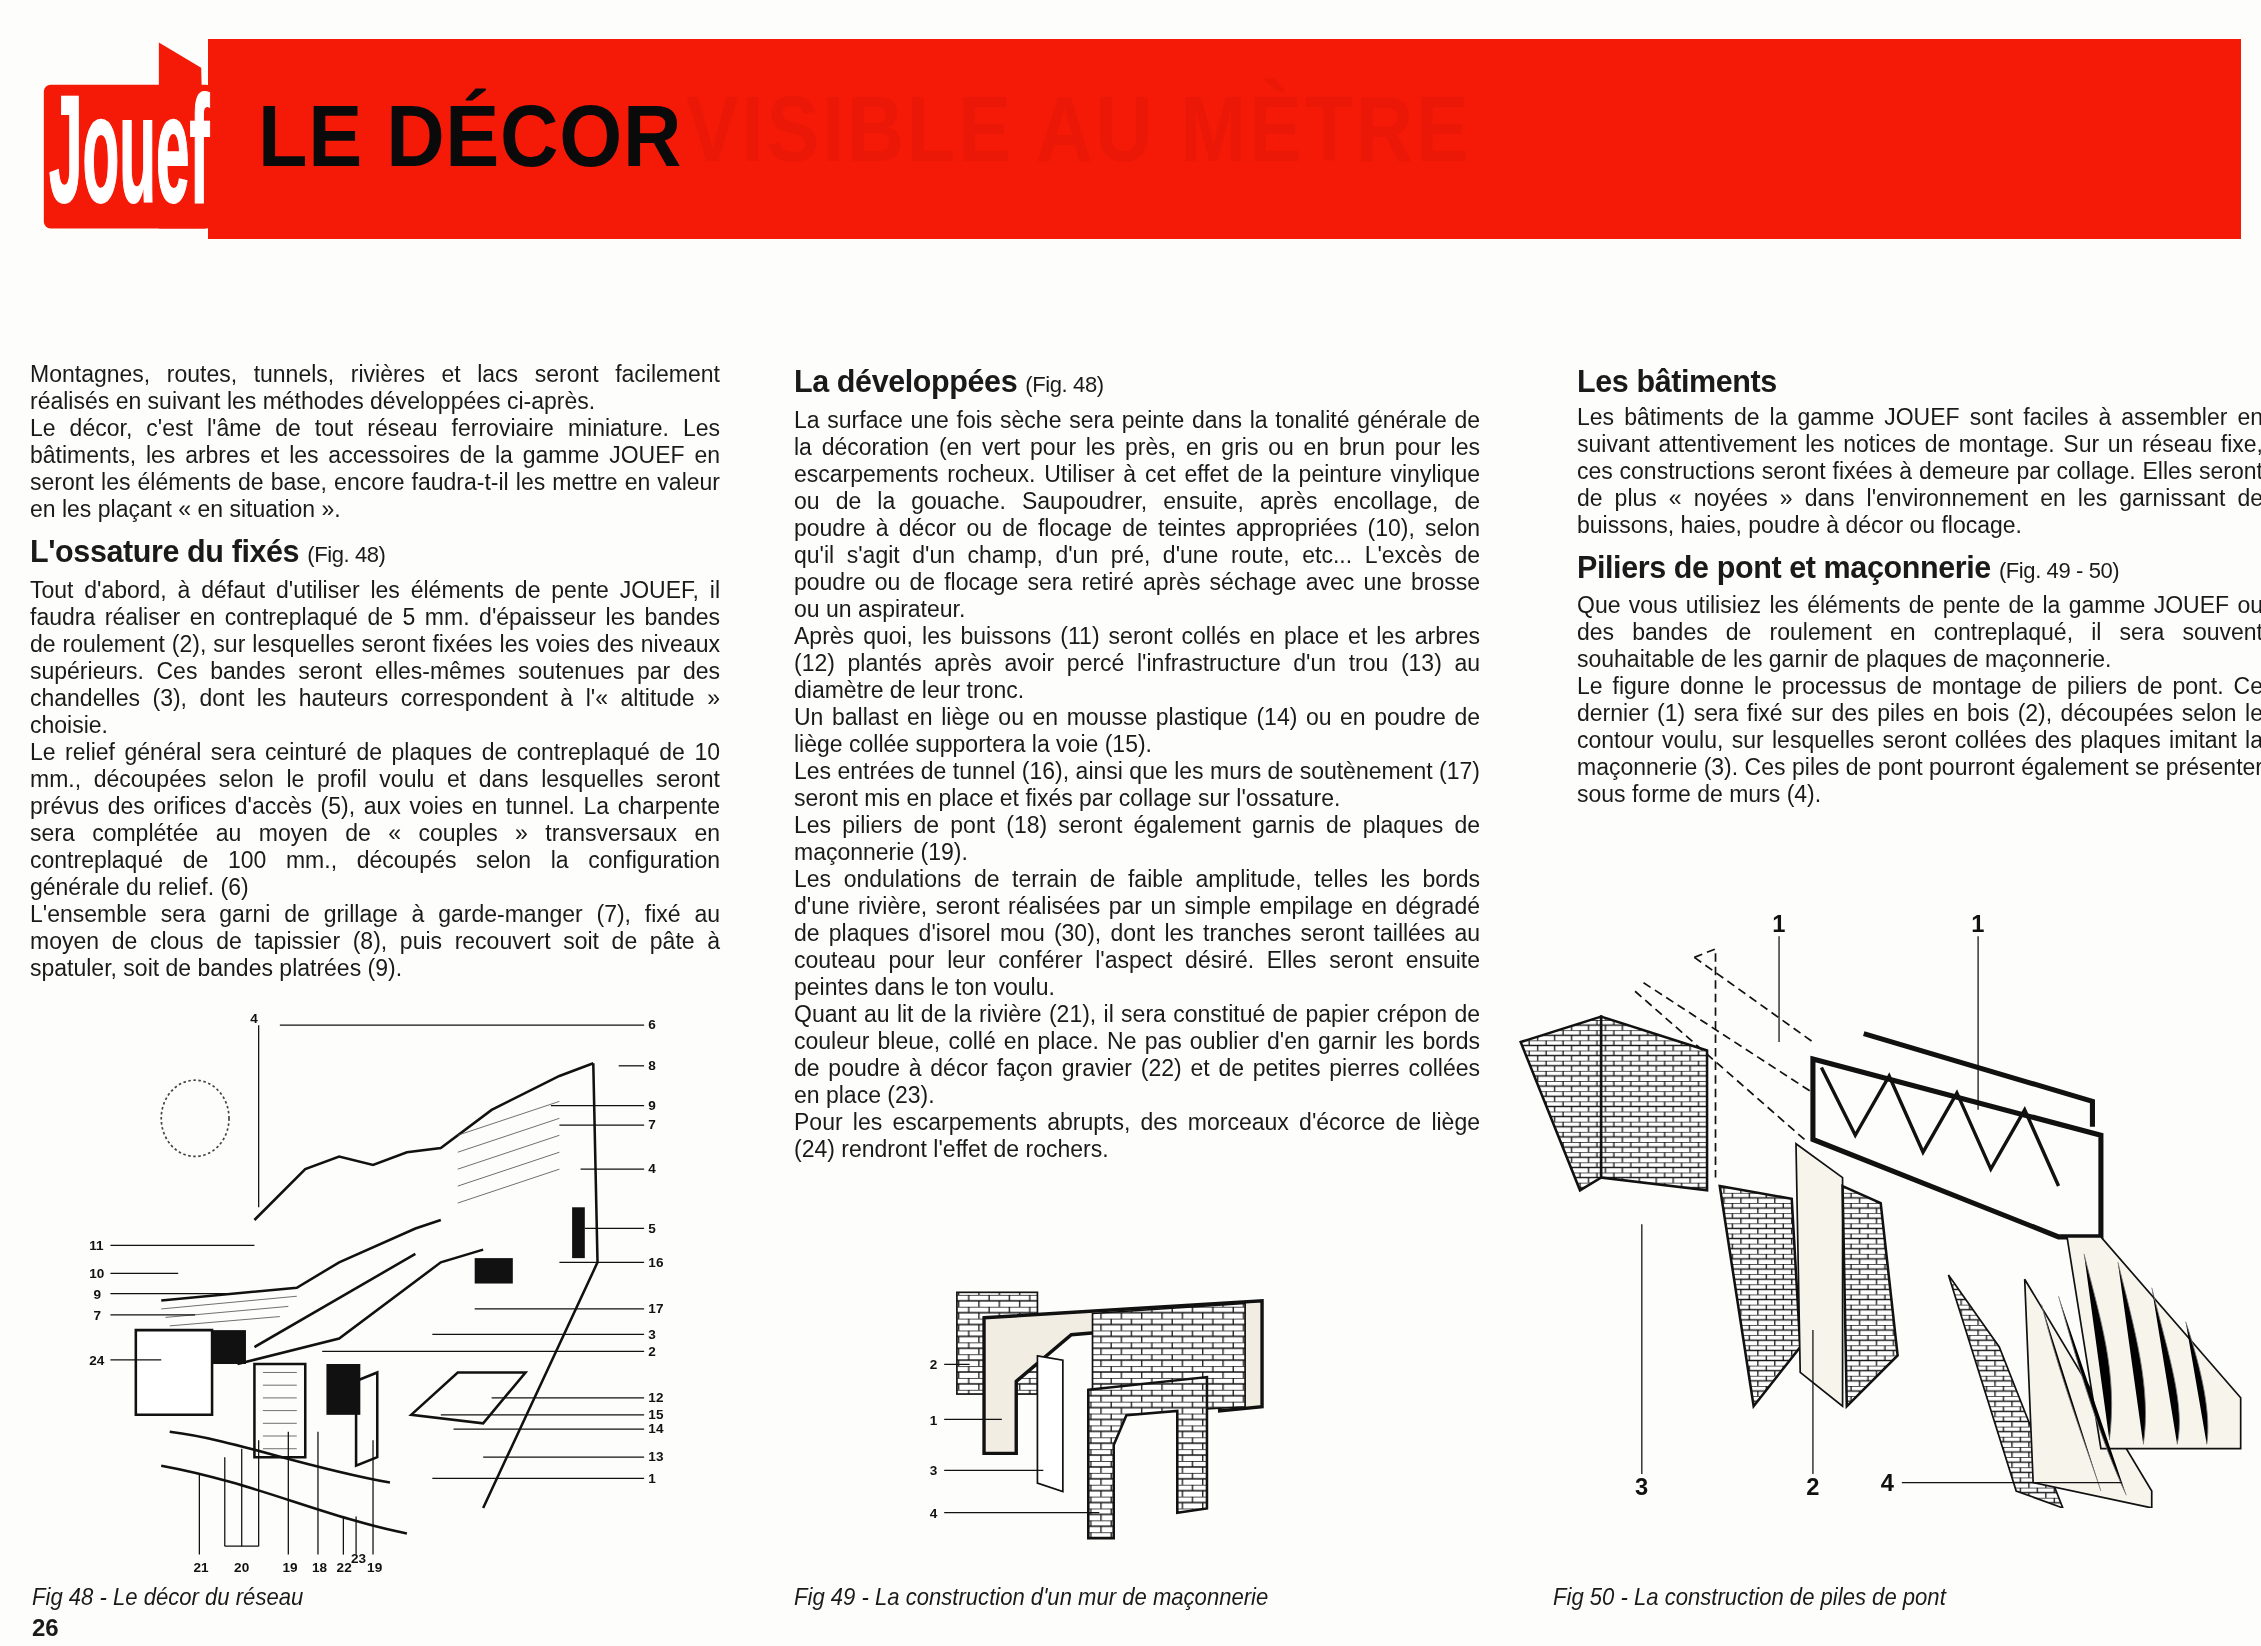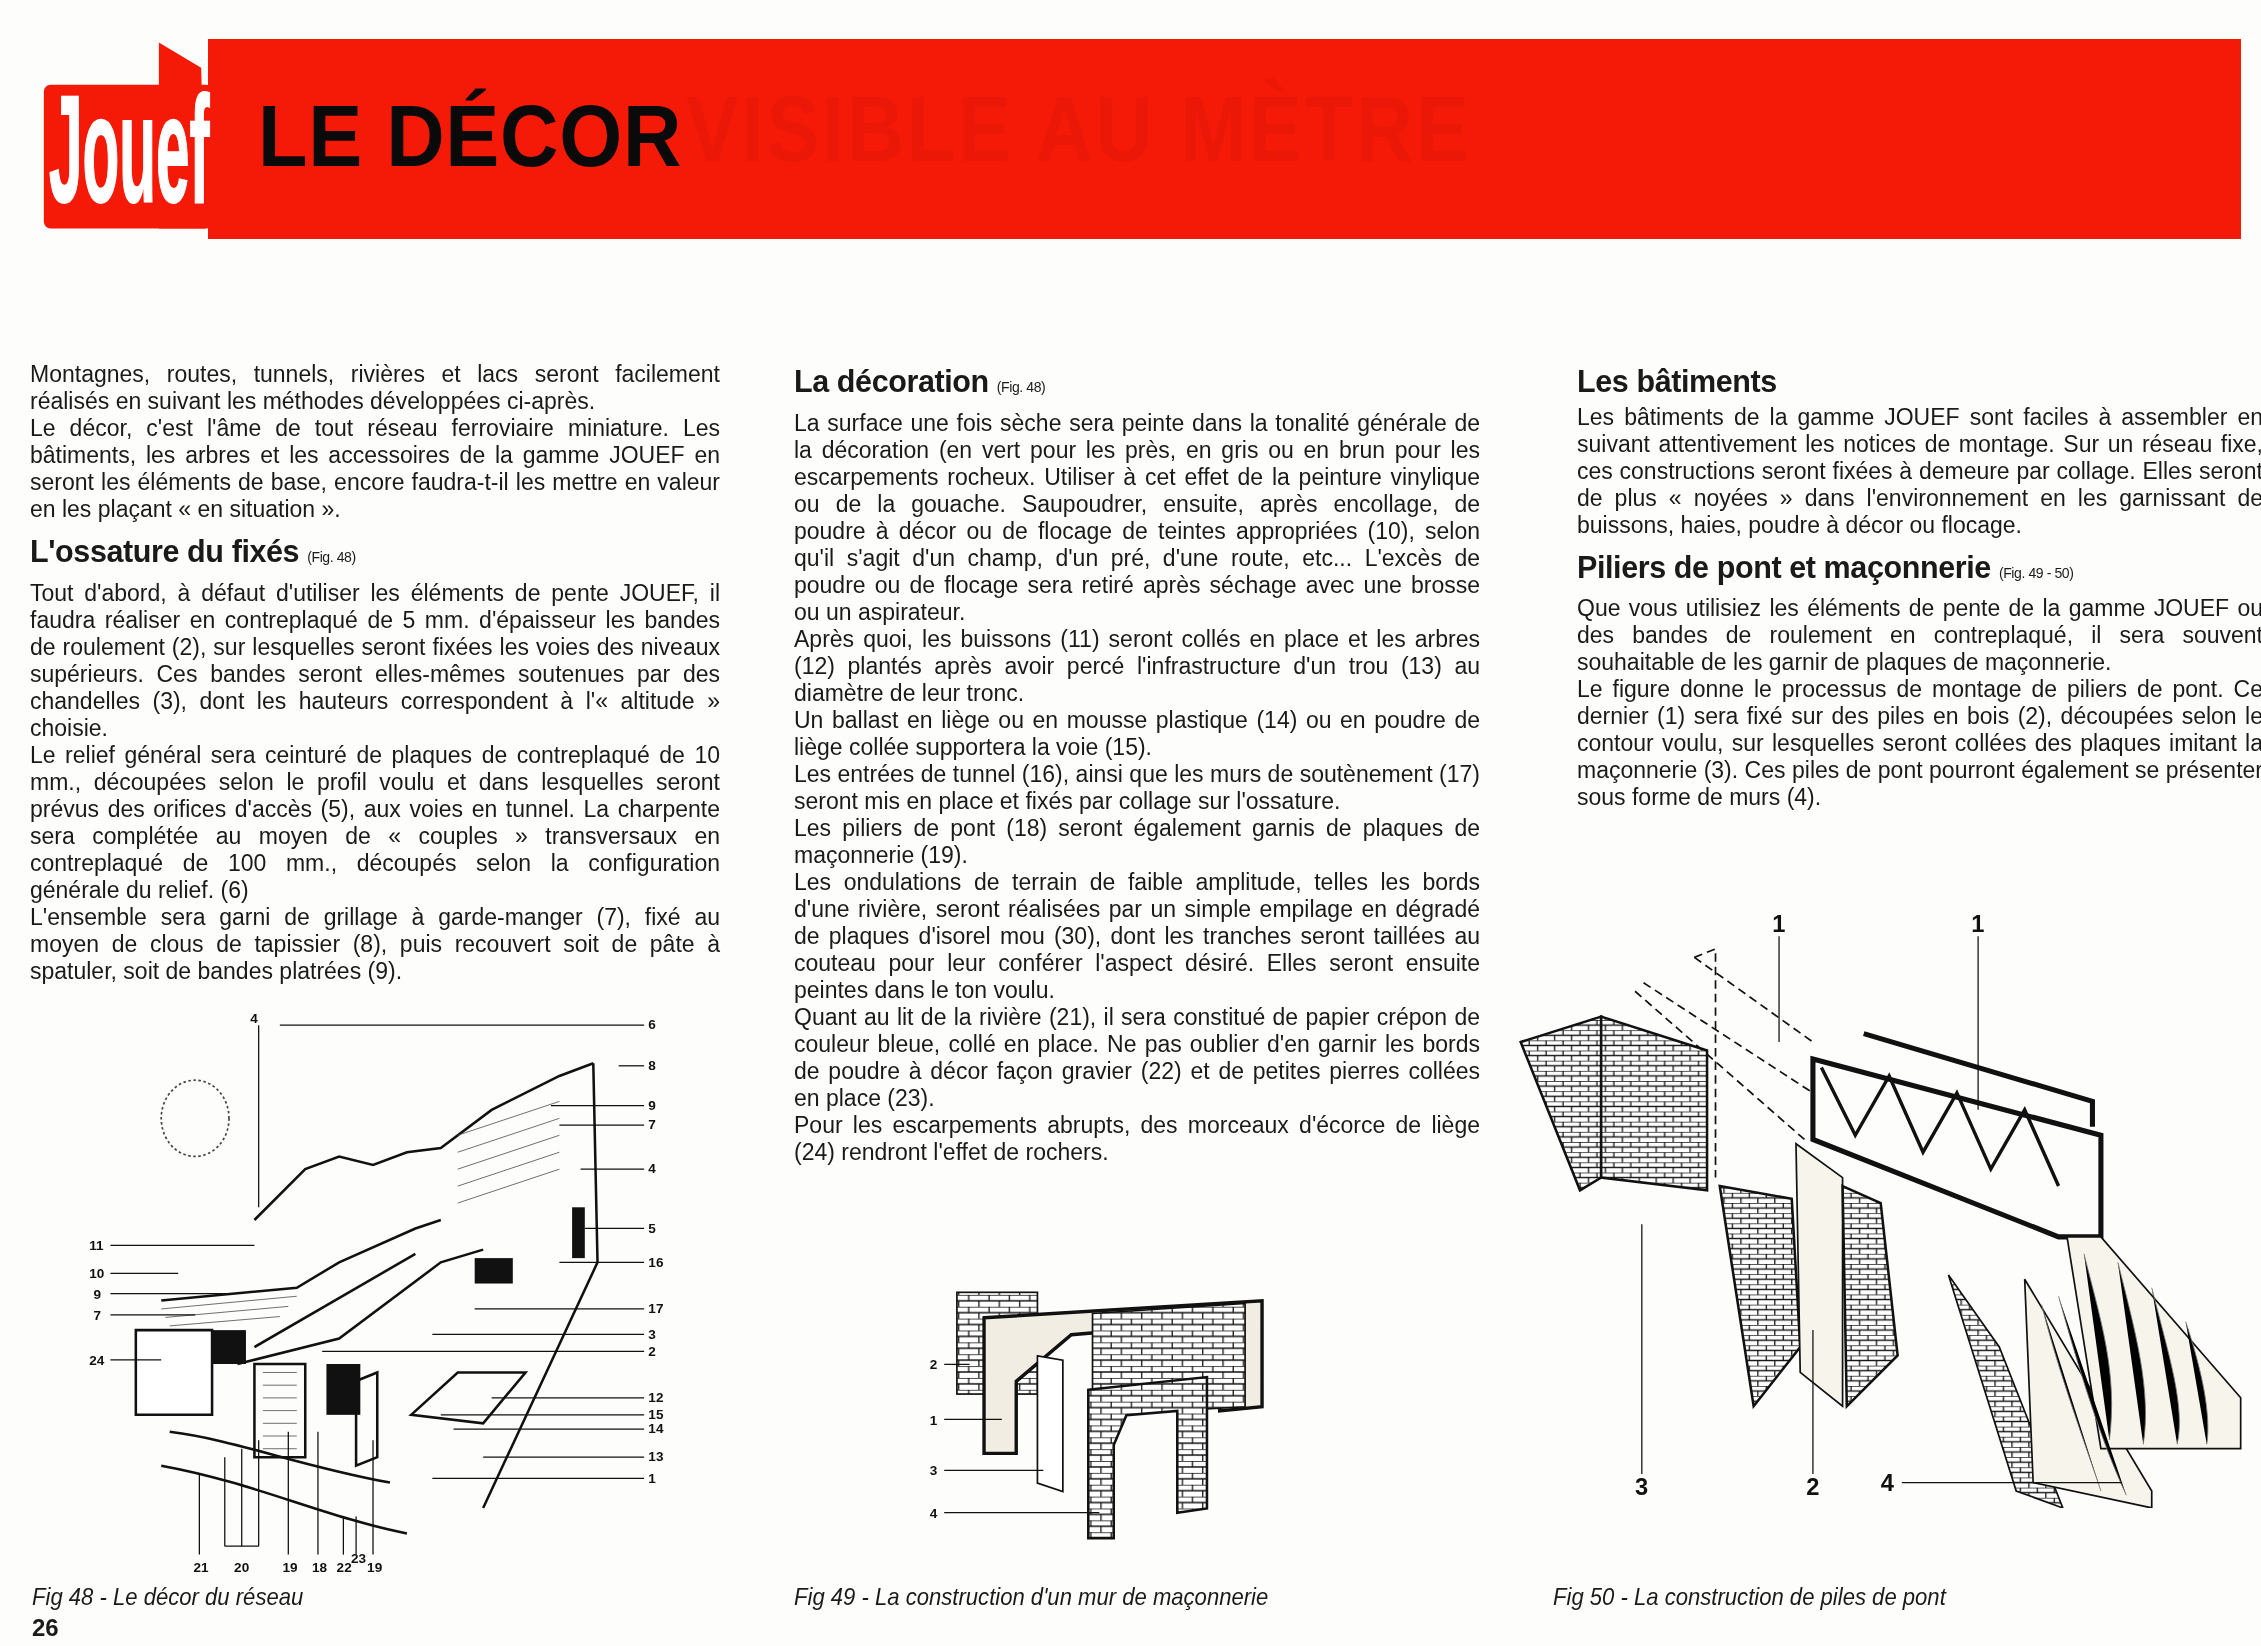--- a/index.html
+++ b/index.html
@@ -23,21 +23,21 @@
   .page-title {
     position: absolute; left: 258px; top: 85px; font-size: 88px; font-weight: bold;
     color: #0a0a0a; letter-spacing: 0.8px; transform: scaleX(0.92); transform-origin: left;
   }
   .col { position: absolute; font-size: 23px; line-height: 27px; text-align: justify; }
   .col p { margin: 0; }
   .col1 { left: 30px; top: 361px; width: 690px; }
   .col2 { left: 794px; top: 368px; width: 686px; }
   .col3 { left: 1553px; top: 368px; width: 686px; margin-left: 24px; }
   h2 { margin: 0 0 8.5px 0; font-size: 30.5px; font-weight: bold; letter-spacing: -0.4px; }
-  h2 .ref { font-size: 14px; font-weight: normal; }
+  h2 .ref { font-size: 22px; font-weight: normal; }
   .sp { height: 15.3px; }
   .fig { position: absolute; }
   .fig svg { width: 100%; height: 100%; display: block; }
   .caption {
     position: absolute; font-style: italic; font-size: 24px; color: #1a1a1a;
     transform: scaleX(0.92); transform-origin: left; white-space: nowrap;
   }
   .page-number { position: absolute; left: 32px; top: 1614px; font-size: 24px; font-weight: bold; }
   .lbl { font-family: "Liberation Sans", sans-serif; font-weight: bold; font-size: 16px; fill: #111; }
   .lbl-big { font-family: "Liberation Sans", sans-serif; font-weight: bold; font-size: 28px; fill: #111; }
@@ -60,21 +60,21 @@
   <p>Montagnes, routes, tunnels, rivières et lacs seront facilement réalisés en suivant les méthodes développées ci-après.</p>
   <p>Le décor, c'est l'âme de tout réseau ferroviaire miniature. Les bâtiments, les arbres et les accessoires de la gamme JOUEF en seront les éléments de base, encore faudra-t-il les mettre en valeur en les plaçant « en situation ».</p>
   <div class="sp"></div>
   <h2><span>L'ossature du fixés</span> <span class="ref">(Fig. 48)</span></h2>
   <p>Tout d'abord, à défaut d'utiliser les éléments de pente JOUEF, il faudra réaliser en contreplaqué de 5 mm. d'épaisseur les bandes de roulement (2), sur lesquelles seront fixées les voies des niveaux supérieurs. Ces bandes seront elles-mêmes soutenues par des chandelles (3), dont les hauteurs correspondent à l'« altitude » choisie.</p>
   <p>Le relief général sera ceinturé de plaques de contreplaqué de 10 mm., découpées selon le profil voulu et dans lesquelles seront prévus des orifices d'accès (5), aux voies en tunnel. La charpente sera complétée au moyen de « couples » transversaux en contreplaqué de 100 mm., découpés selon la configuration générale du relief. (6)</p>
   <p>L'ensemble sera garni de grillage à garde-manger (7), fixé au moyen de clous de tapissier (8), puis recouvert soit de pâte à spatuler, soit de bandes platrées (9).</p>
 </div>
 
 <div class="col col2">
-  <h2><span>La décoration</span> <span class="ref">(Fig. 48)</span></h2>
+  <h2><span>La développées</span> <span class="ref">(Fig. 48)</span></h2>
   <p>La surface une fois sèche sera peinte dans la tonalité générale de la décoration (en vert pour les près, en gris ou en brun pour les escarpements rocheux. Utiliser à cet effet de la peinture vinylique ou de la gouache. Saupoudrer, ensuite, après encollage, de poudre à décor ou de flocage de teintes appropriées (10), selon qu'il s'agit d'un champ, d'un pré, d'une route, etc... L'excès de poudre ou de flocage sera retiré après séchage avec une brosse ou un aspirateur.</p>
   <p>Après quoi, les buissons (11) seront collés en place et les arbres (12) plantés après avoir percé l'infrastructure d'un trou (13) au diamètre de leur tronc.</p>
   <p>Un ballast en liège ou en mousse plastique (14) ou en poudre de liège collée supportera la voie (15).</p>
   <p>Les entrées de tunnel (16), ainsi que les murs de soutènement (17) seront mis en place et fixés par collage sur l'ossature.</p>
   <p>Les piliers de pont (18) seront également garnis de plaques de maçonnerie (19).</p>
   <p>Les ondulations de terrain de faible amplitude, telles les bords d'une rivière, seront réalisées par un simple empilage en dégradé de plaques d'isorel mou (30), dont les tranches seront taillées au couteau pour leur conférer l'aspect désiré. Elles seront ensuite peintes dans le ton voulu.</p>
   <p>Quant au lit de la rivière (21), il sera constitué de papier crépon de couleur bleue, collé en place. Ne pas oublier d'en garnir les bords de poudre à décor façon gravier (22) et de petites pierres collées en place (23).</p>
   <p>Pour les escarpements abrupts, des morceaux d'écorce de liège (24) rendront l'effet de rochers.</p>
 </div>
 

